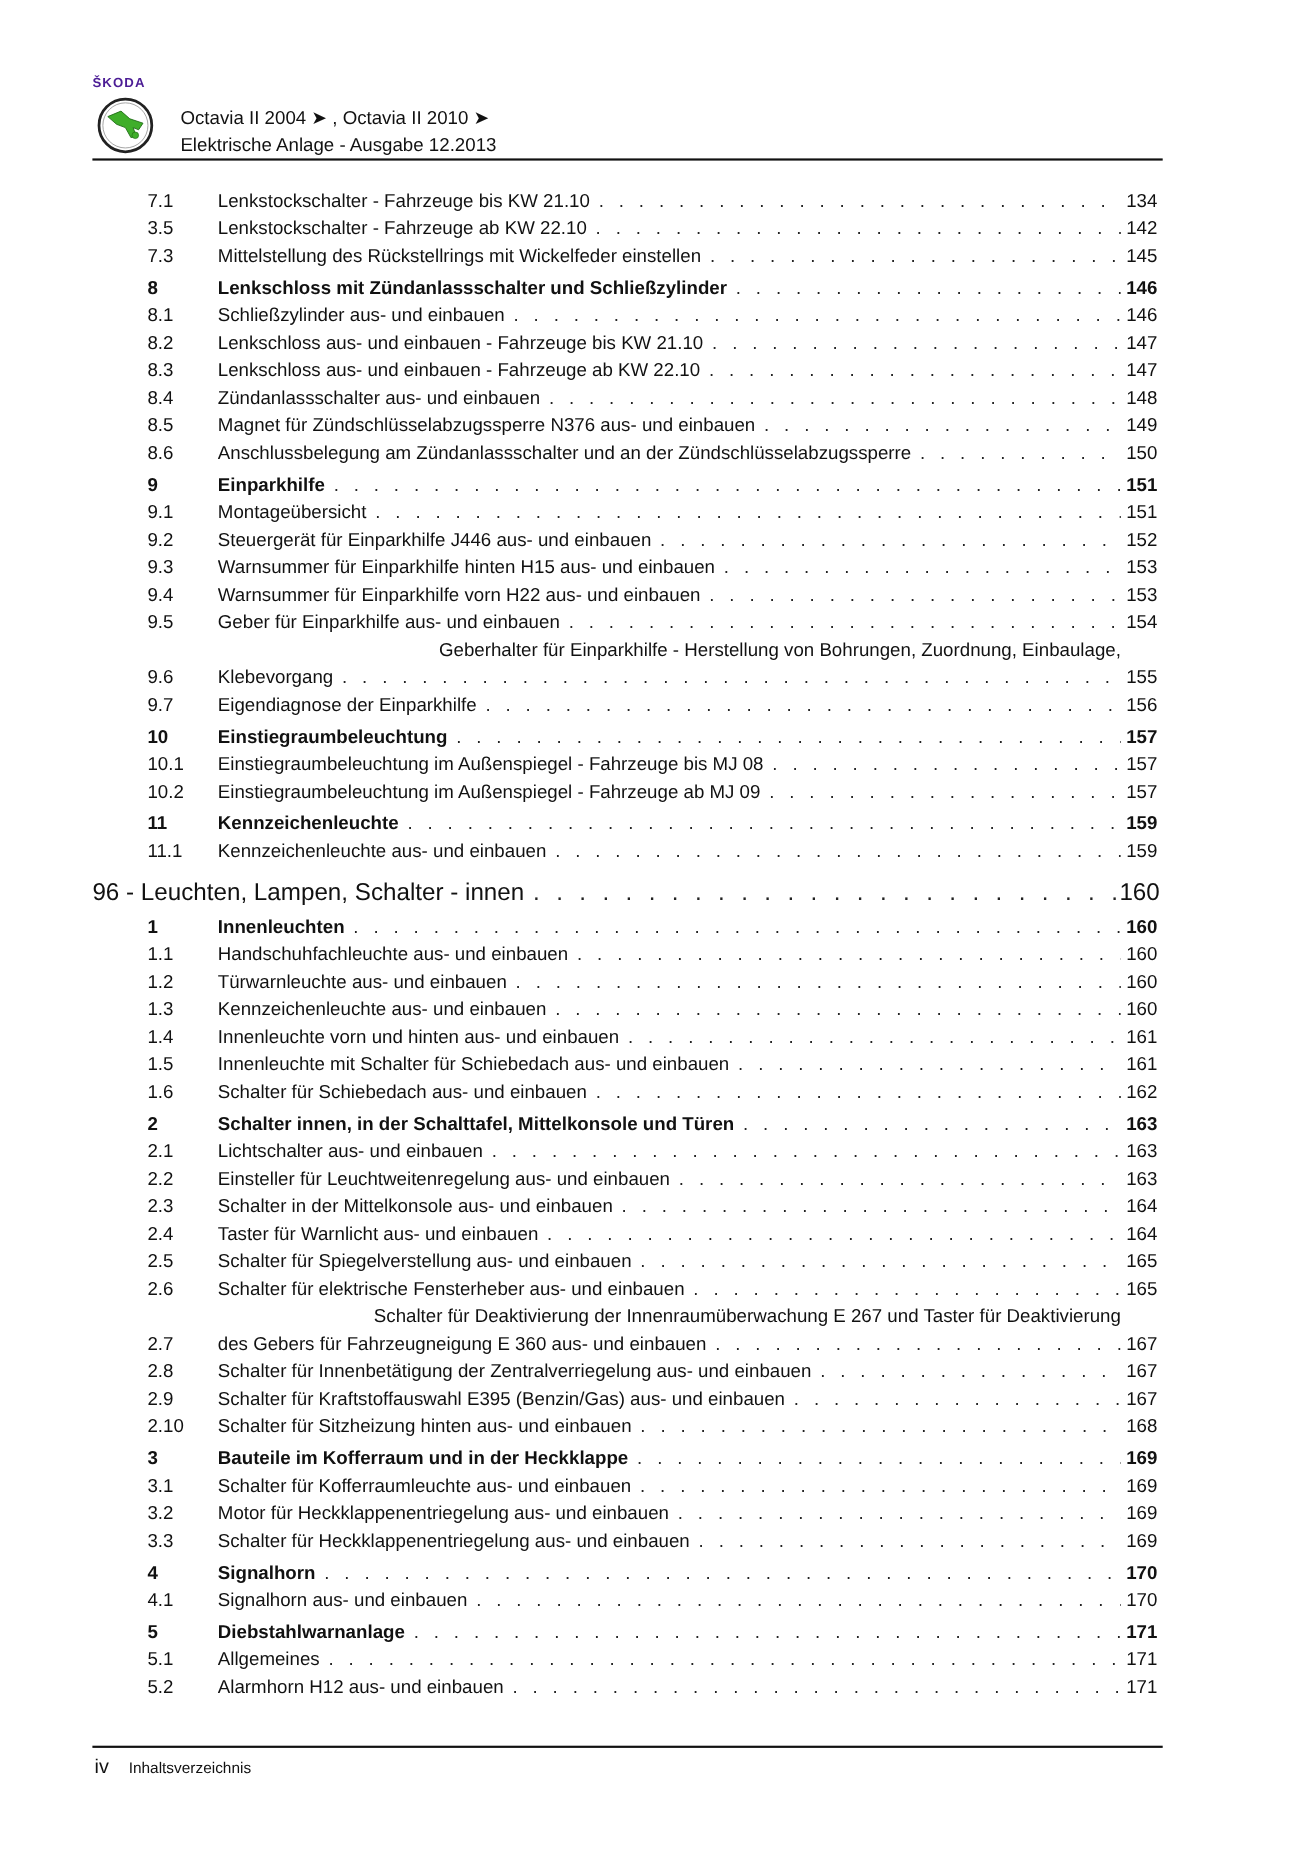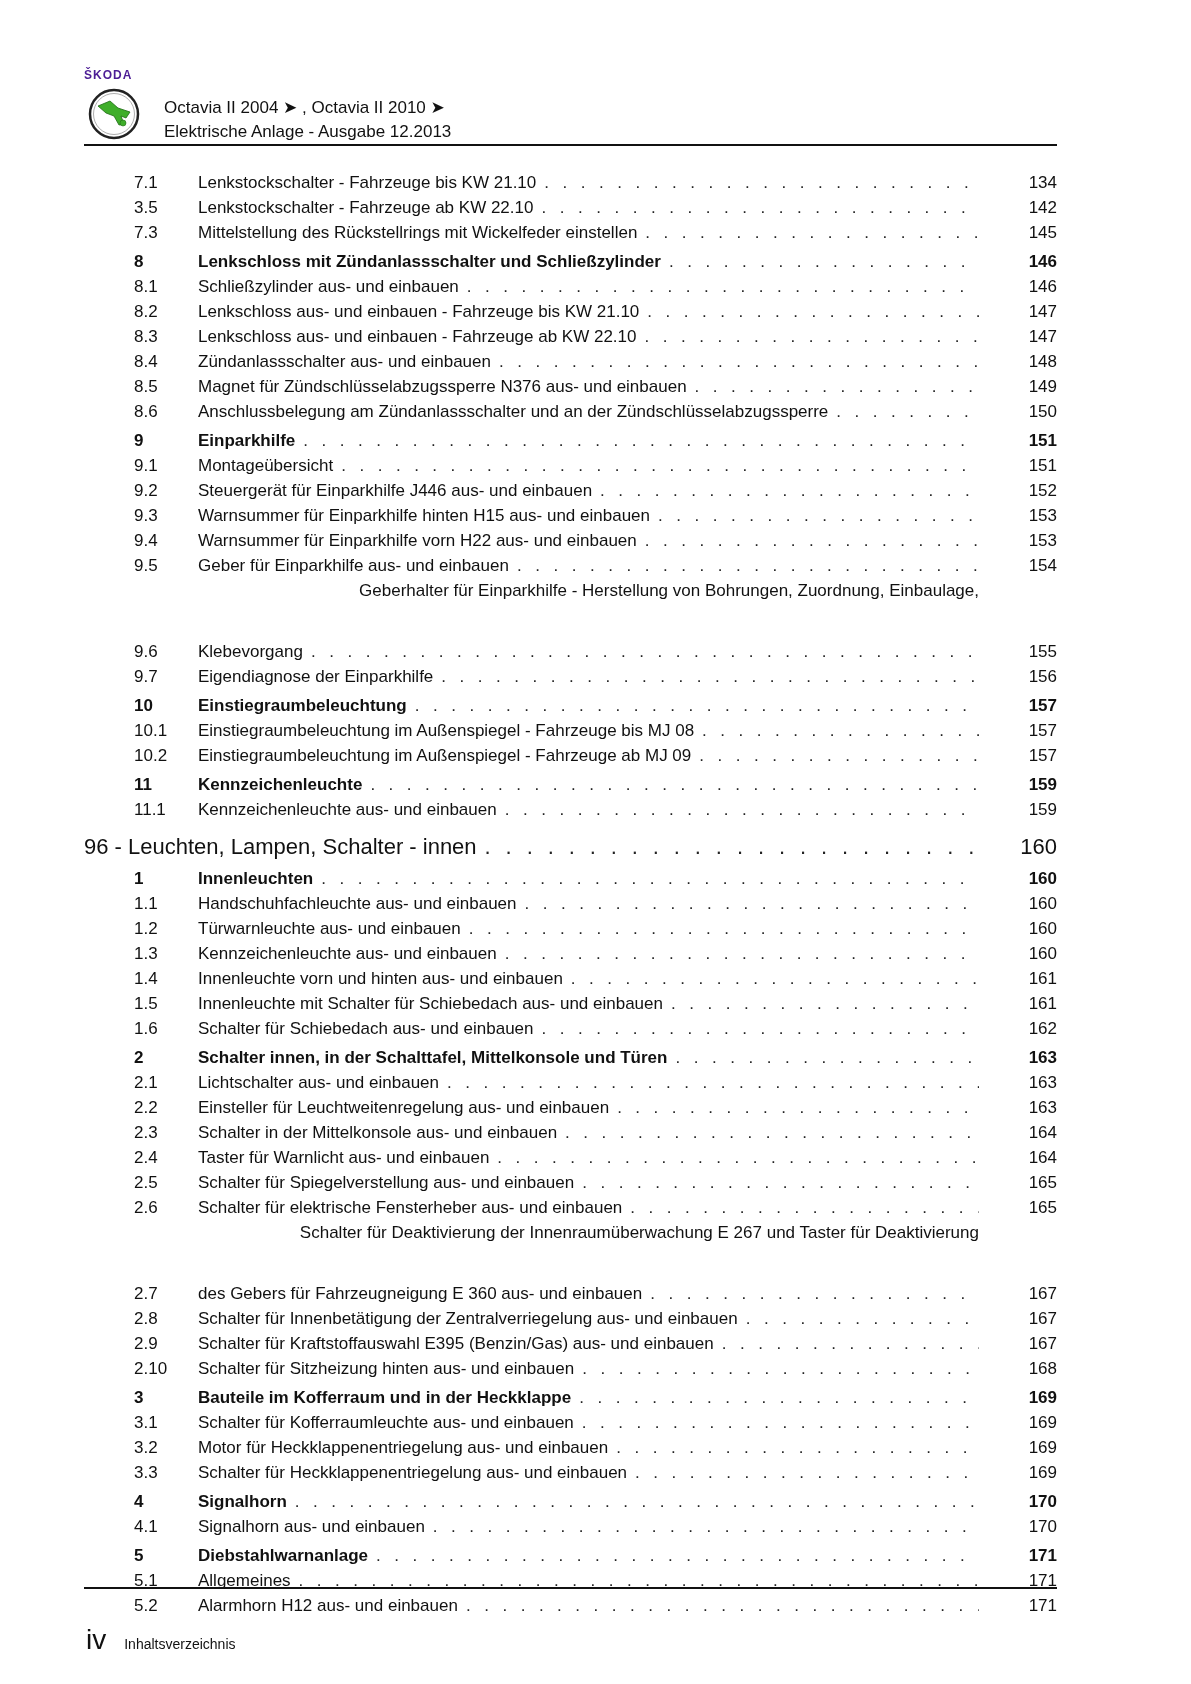--- a/index.html
+++ b/index.html
@@ -10,32 +10,32 @@
   .logo { position: absolute; left: 4px; top: 20px; width: 52px; height: 52px; }
   .head-lines { position: absolute; left: 80px; top: 28px; font-size: 17px; line-height: 24px; }
   .head-rule { position: absolute; left: 0; top: 76px; width: 973px; height: 2px; background: #111; }
   .toc { position: absolute; left: 84px; top: 170px; width: 973px; }
   .row { display: flex; align-items: baseline; font-size: 17px; line-height: 25px; position: relative; }
   .num { width: 64px; padding-left: 50px; flex: none; }
   .title { flex: 1; display: flex; align-items: baseline; overflow: hidden; white-space: nowrap; text-align: right; }
   .title .t { flex: none; padding-right: 8px; }
   .dots { flex: 1; overflow: hidden; white-space: nowrap; letter-spacing: 4.4px; color: #222; }
   .dots::after { content: ". . . . . . . . . . . . . . . . . . . . . . . . . . . . . . . . . . . . . . . . . . . . . . . . . . . . . . . . . . . . . . . . . . . . . . . . . . . . . . . . . . . . . . . ."; }
-  .pg { flex: none; width: 38px; text-align: right; margin-left: 40px; }
+  .pg { flex: none; width: 38px; text-align: center; }
   .bold .t, .bold .num, .bold .pg { font-weight: bold; }
   .gap { margin-top: 4px; }
   .wrap .title { white-space: normal; display: block; }
   .wrap .l1 { display: block; }
-  .wrap .l2 { display: flex; align-items: baseline; margin-top: 36px; }
+  .wrap .l2 { display: flex; align-items: baseline; }
   .chapter { display: flex; align-items: baseline; font-size: 22px; line-height: 30px; margin-top: 10px; margin-bottom: 2px; }
   .chapter .t { flex: none; padding-right: 8px; }
   .chapter .pg { width: 42px; font-size: 22px; }
   .footer-rule { position: absolute; left: 84px; top: 1587px; width: 973px; height: 2px; background: #111; }
   .footer { position: absolute; left: 86px; top: 1596px; display: flex; align-items: baseline; }
-  .footer .pnum { font-size: 28px; margin-top: 28px; }
+  .footer .pnum { font-size: 18px; }
   .footer .ftitle { font-size: 14px; margin-left: 18px; }
 </style>
 </head>
 <body>
 
 <div class="header">
   <div class="brand">ŠKODA</div>
   <svg class="logo" viewBox="0 0 52 52">
     <circle cx="26" cy="26" r="24" fill="#fff" stroke="#222" stroke-width="2.5"></circle>
     <circle cx="26" cy="26" r="20.5" fill="#fff" stroke="#999" stroke-width="0.8"></circle>

